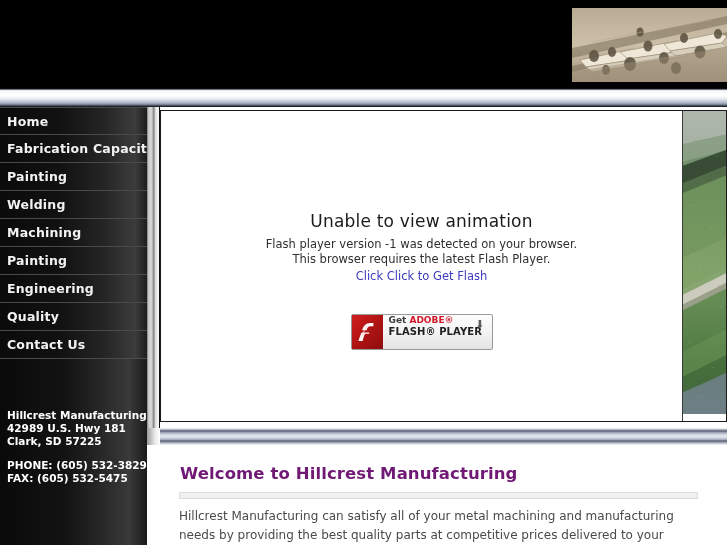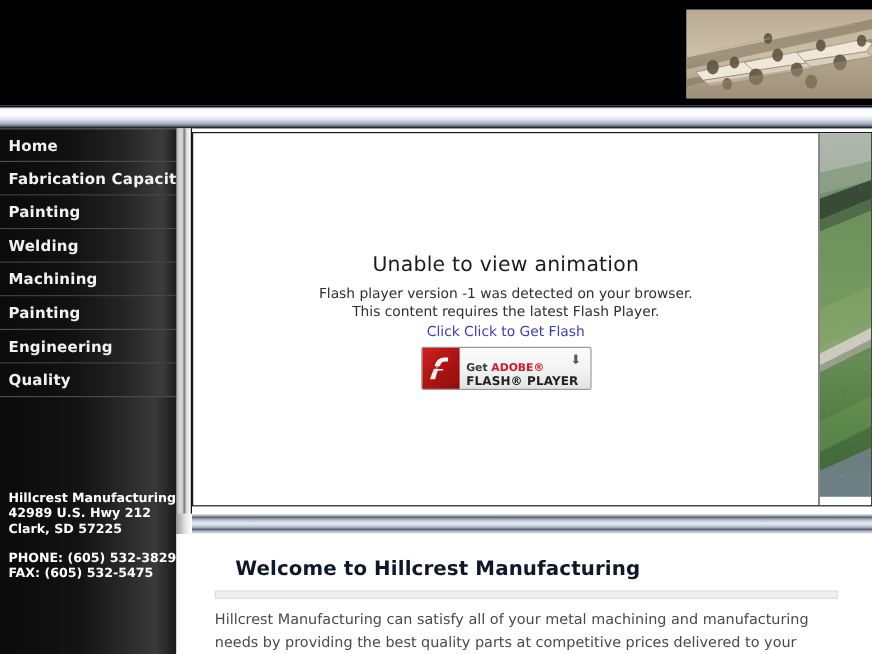--- a/index.html
+++ b/index.html
@@ -117,26 +117,26 @@
   }
   .flash-link{
     margin-top:2px;
     font-size:11.5px;
     color:#3b3bbf;
     text-decoration:none;
     cursor:pointer;
   }
 
   .flash-badge{
-    margin-top:6px;
+    margin-top:31px;
     width:142px;height:36px;
     border:1px solid #9a9a9a;
     border-radius:2px;
     background:linear-gradient(to bottom,#fdfdfd 0%,#f2f2f2 55%,#e3e3e3 100%);
-    display:flex;align-items:flex-end;
+    display:flex;align-items:flex-start;
     position:relative;
     cursor:pointer;
     box-sizing:border-box;
   }
   .badge-icon{
     width:31px;height:34px;margin-left:0px;
     background:linear-gradient(135deg,#d22020 0%,#b31414 45%,#8e0d0d 100%);
     display:flex;align-items:center;justify-content:center;
     flex:0 0 auto;
   }
@@ -186,24 +186,24 @@
     background:linear-gradient(to right,#9b9b9b,#e8e8e8 60%,#ffffff);
   }
 
   
   .content{
     position:absolute;left:160px;top:452px;width:567px;height:93px;
     background:#ffffff;
     overflow:hidden;
   }
   .content-h1{
-    margin:12px 0 0 36px;
+    margin:12px 0 0 20px;
     font-size:16.5px;
     font-weight:bold;
-    color:#0f172a;
+    color:#701a75;
     letter-spacing:0.1px;
   }
   .content-rule{
     margin:9px 0 0 19px;
     width:519px;height:7px;
     background:#f0f0f0;
     border:1px solid #dcdcdc;
     box-sizing:border-box;
   }
   .content-p{
@@ -283,42 +283,43 @@
   <div class="sidebar">
     <nav class="nav">
       <div class="nav-item"><span>Home</span></div>
       <div class="nav-item"><span>Fabrication Capacity</span></div>
       <div class="nav-item"><span>Painting</span></div>
       <div class="nav-item"><span>Welding</span></div>
       <div class="nav-item"><span>Machining</span></div>
       <div class="nav-item"><span>Painting</span></div>
       <div class="nav-item"><span>Engineering</span></div>
       <div class="nav-item"><span>Quality</span></div>
+      <div class="nav-item"><span>Contact Us</span></div>
     </nav>
 
     <div class="addr-block">
       <div>Hillcrest Manufacturing LLC</div>
-      <div>42989 U.S. Hwy 212</div>
+      <div>42989 U.S. Hwy 181</div>
       <div>Clark, SD 57225</div>
       <div class="gap"></div>
       <div>PHONE: (605) 532-3829</div>
       <div>FAX: (605) 532-5475</div>
     </div>
   </div>
 
   <div class="side-bevel"></div>
   <div class="side-bevel-lower"></div>
   <div class="bottom-gutter"></div>
 
   <div class="flash-panel">
 
     <div class="flash-inner">
       <div class="flash-title">Unable to view animation</div>
       <div class="flash-line">Flash player version -1 was detected on your browser.</div>
-      <div class="flash-line" style="margin-top:0">This content requires the latest Flash Player.</div>
+      <div class="flash-line" style="margin-top:0">This browser requires the latest Flash Player.</div>
       <a class="flash-link" href="#">Click Click to Get Flash</a>
 
       <div class="flash-badge">
         <div class="badge-icon">
           <svg width="20" height="24" viewBox="0 0 20 24">
             <path d="M13.5 3 C8.5 3 6.2 6.4 5.2 10.2 L9.6 10.2 C10.3 7.6 11.3 6.2 13.6 6.2 L16.4 6.2 L16.4 3 Z
                      M4.6 12.4 C3.2 15.6 2.2 18.4 1.4 21 L5.6 21 C6.2 18.6 7 16.2 7.9 13.8 L12.2 13.8 L12.2 12.4 Z" fill="#ffffff"></path>
             <path d="M12.8 3.4 C9.6 4.6 7.6 7.4 6.4 10.6 C5.0 14.3 3.6 17.8 2.4 21 C5.4 17.2 7.0 13.2 8.6 9.6 C9.8 6.8 11.0 4.8 12.8 3.4 Z" fill="#f6c9c9" opacity="0.55"></path>
           </svg>
         </div>

